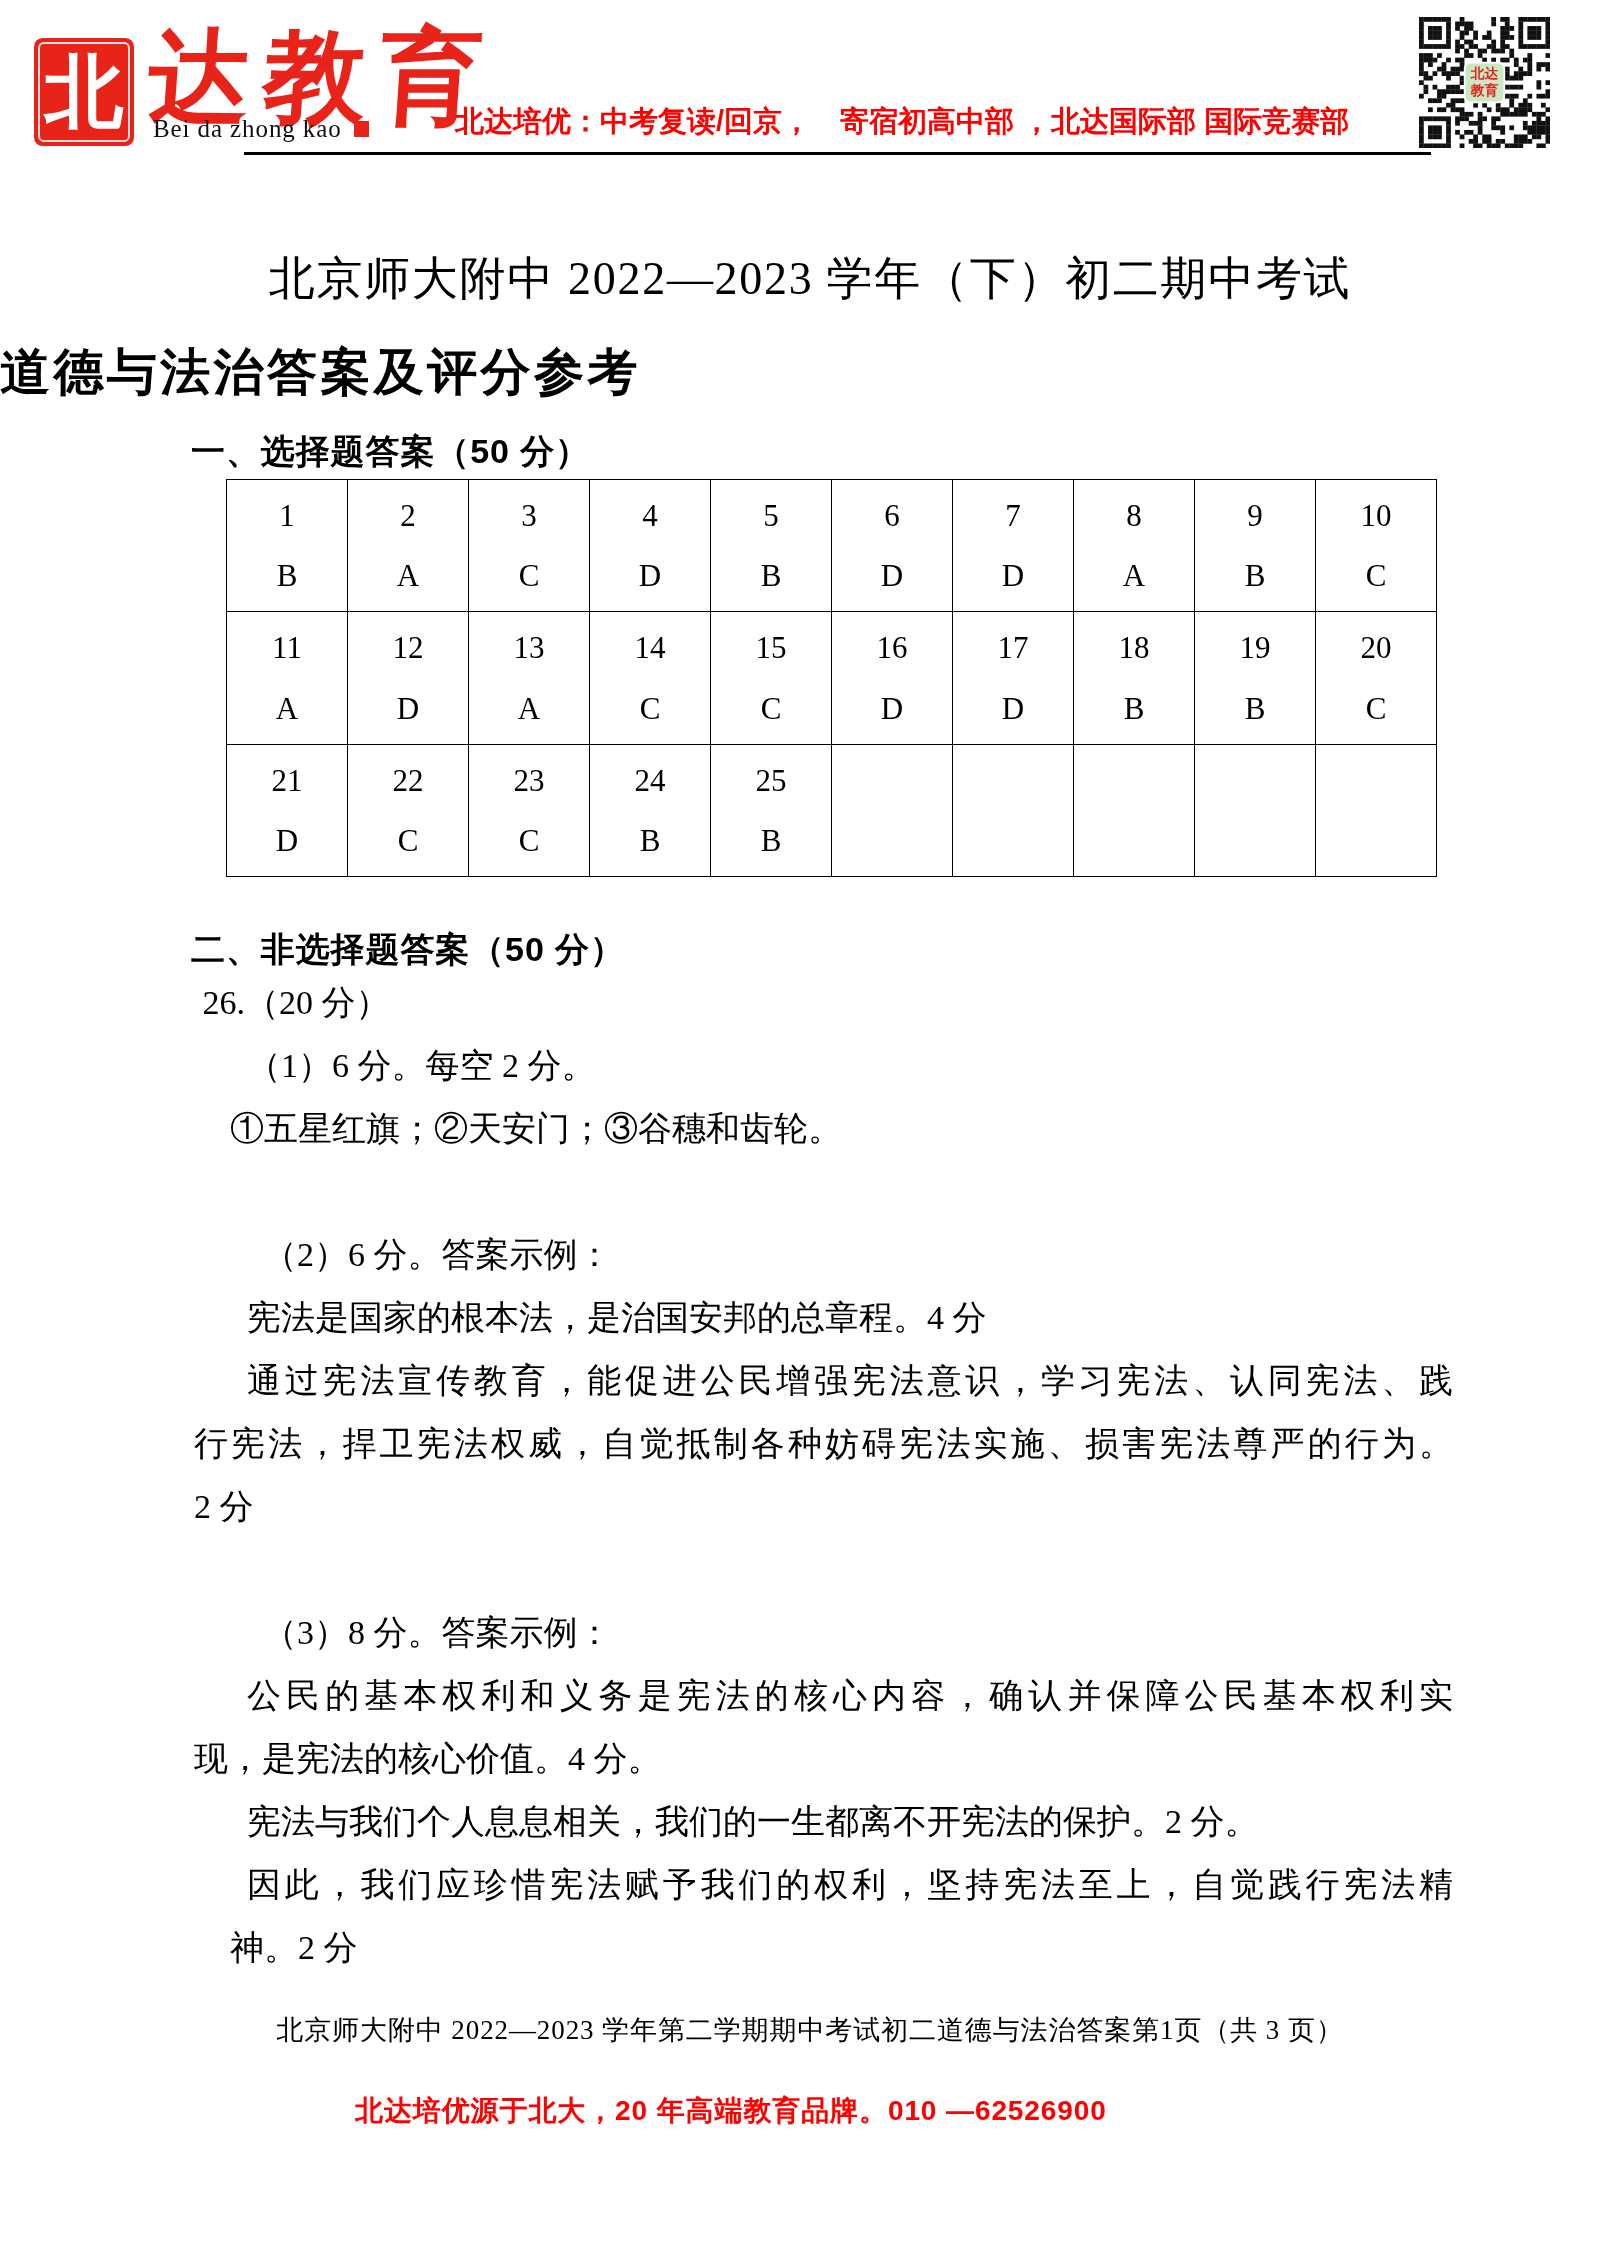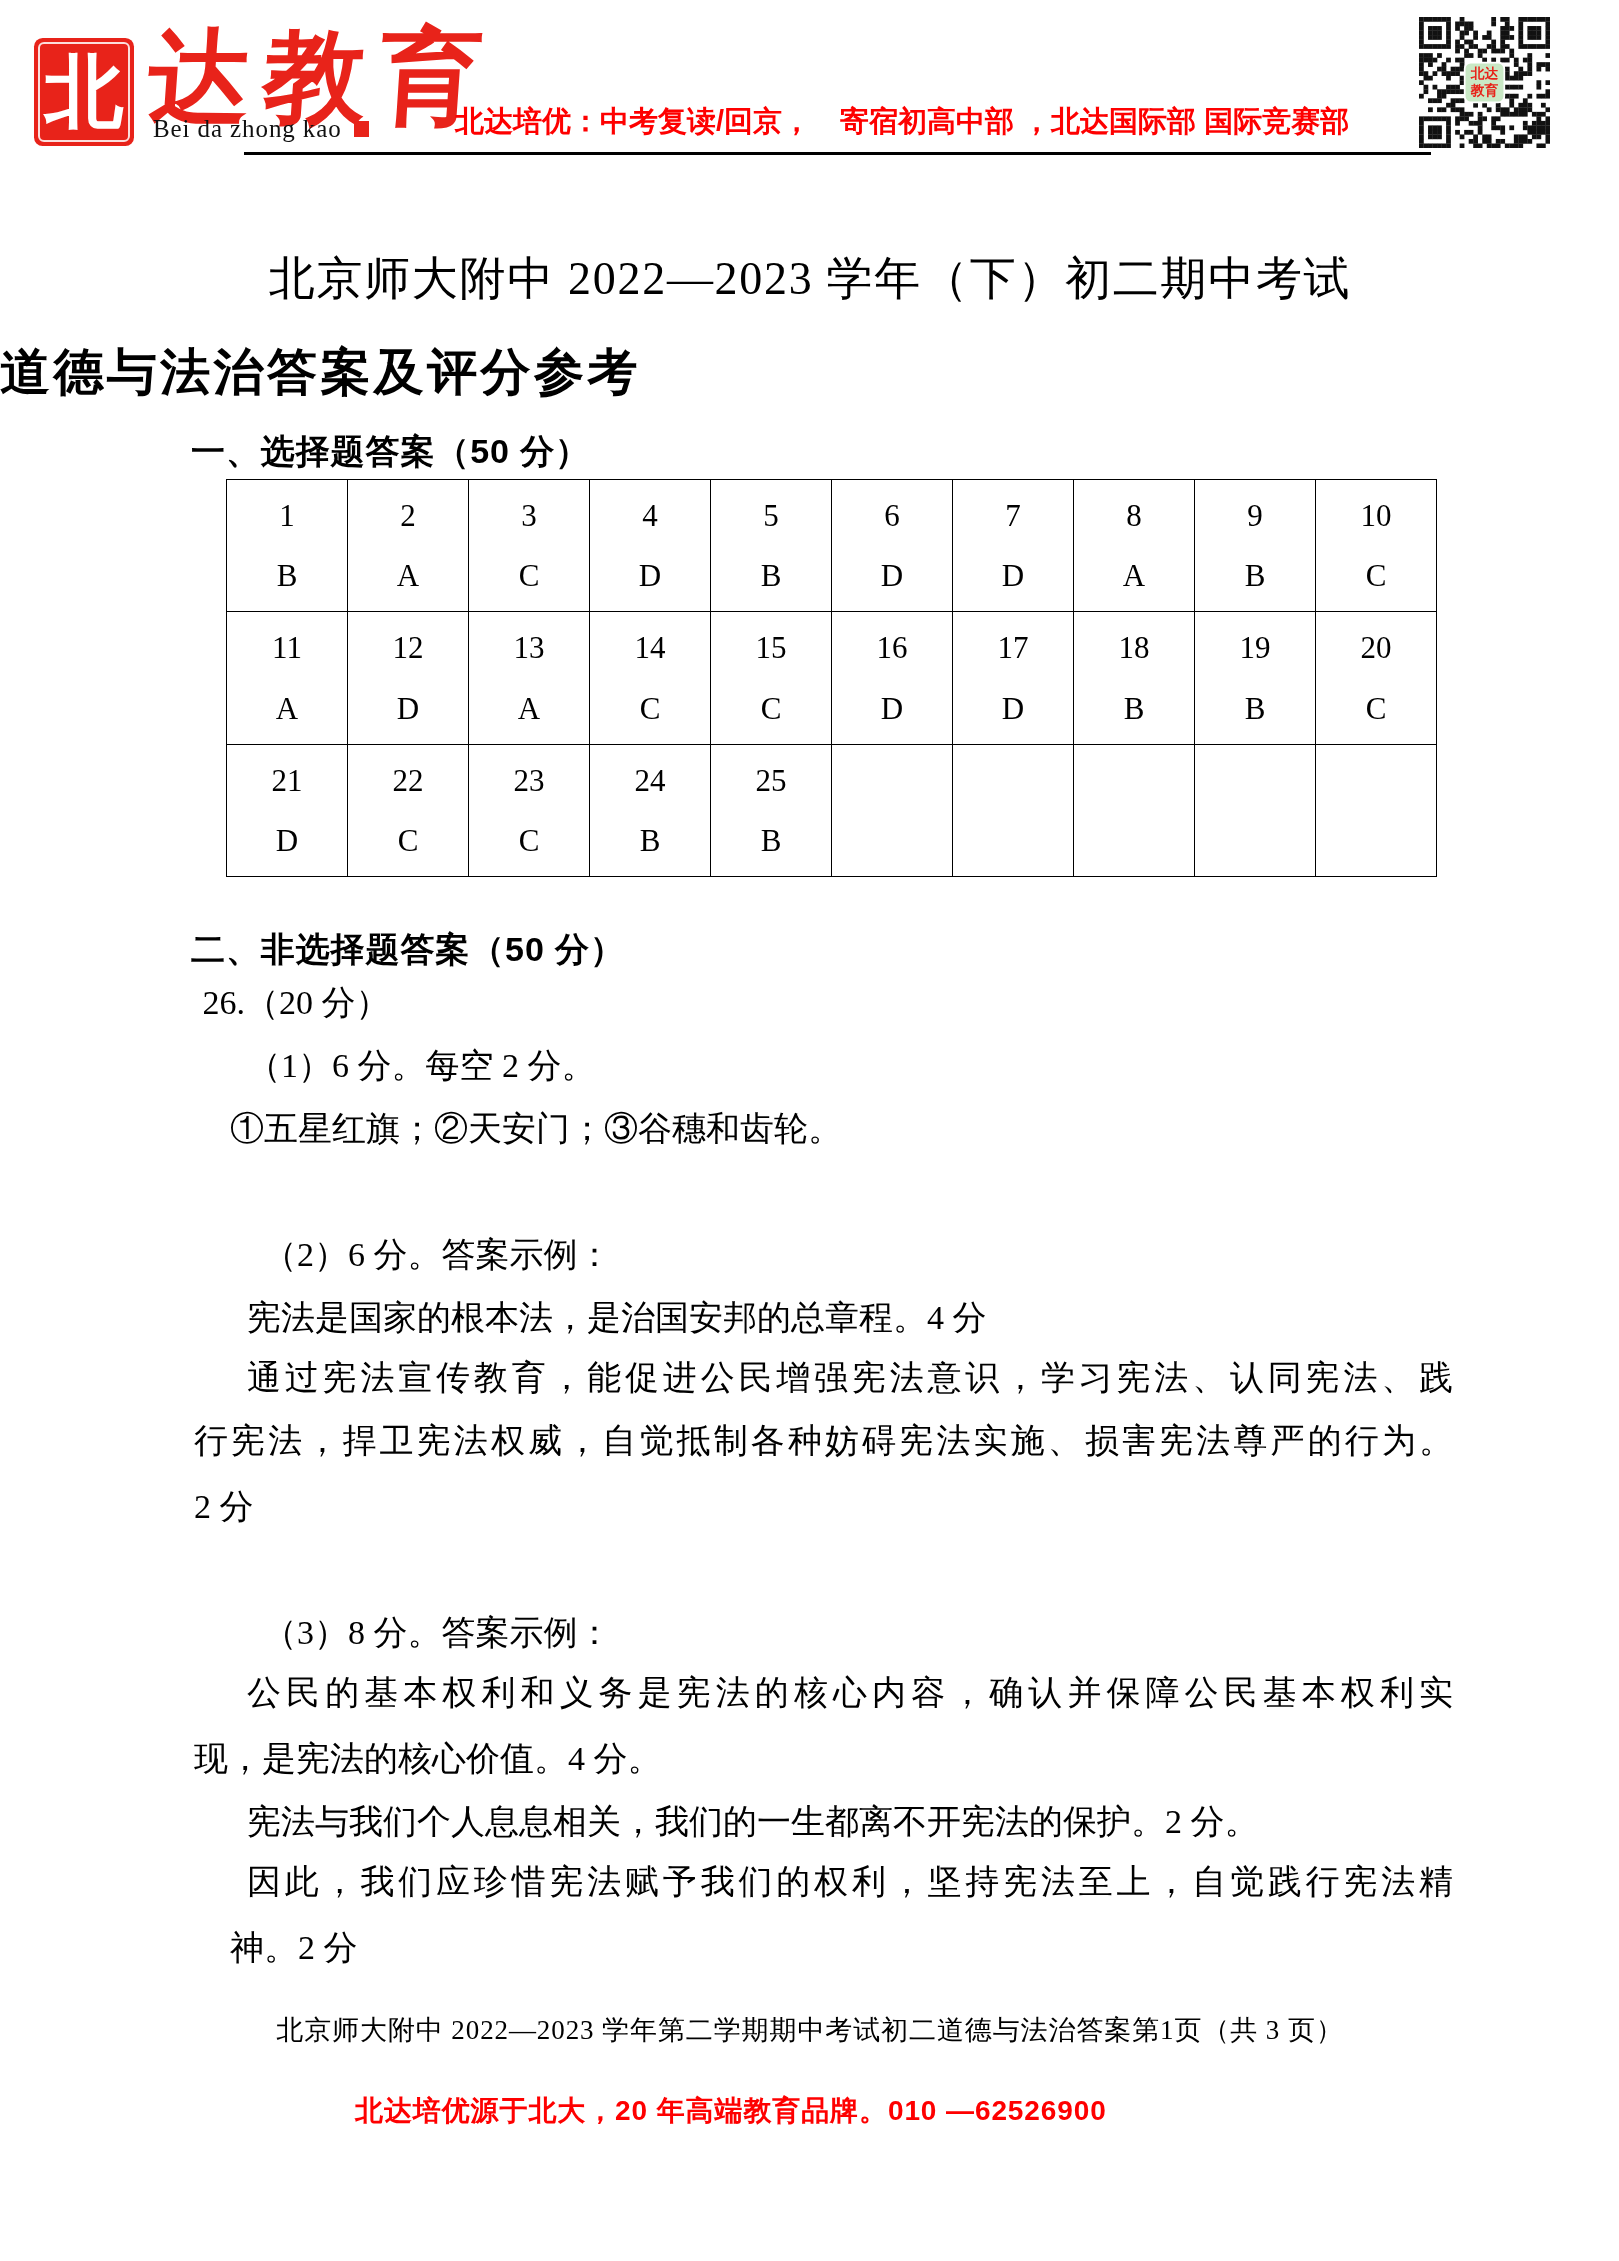--- a/index.html
+++ b/index.html
@@ -72,21 +72,21 @@
   table.answers .num, table.answers .ans{
     font-family:var(--serif); font-size:31px; line-height:1;
   }
   
   .answer-lines{
     position:absolute; left:194px; top:971px; width:1259px;
     font-size:34px; line-height:63px; font-family:var(--serif); white-space:nowrap;
   }
   .body-line{ min-height:63px; }
   .body-line.just{
-    white-space:normal; text-align:justify; text-align-last:justify;font-family:Liberation Mono, monospace;
+    white-space:normal; text-align:justify; text-align-last:justify;
   }
   
   .footer-page-info{
     position:absolute; left:0; top:2012px; width:100%; text-align:center;
     font-size:27px; font-family:var(--serif); letter-spacing:0.9px;
   }
   .footer-slogan{
     position:absolute; left:355px; top:2092px; font-size:28px; font-weight:bold;
     color:#fe0000; font-family:var(--sans); letter-spacing:0.9px; white-space:nowrap;
   }

